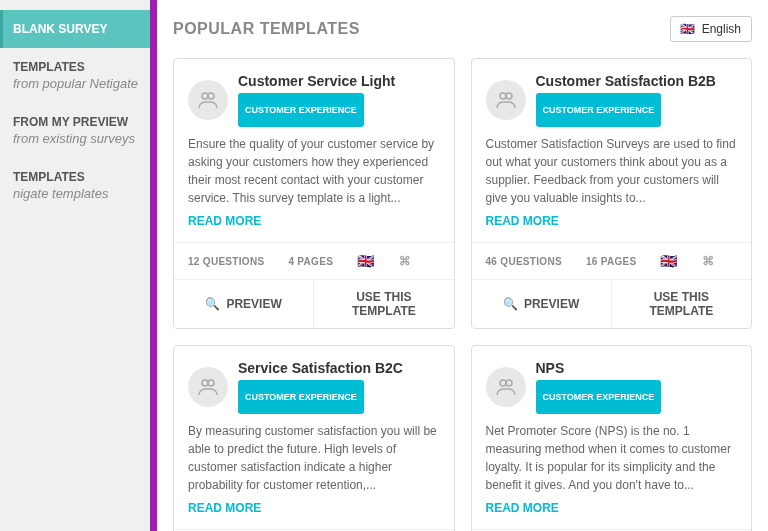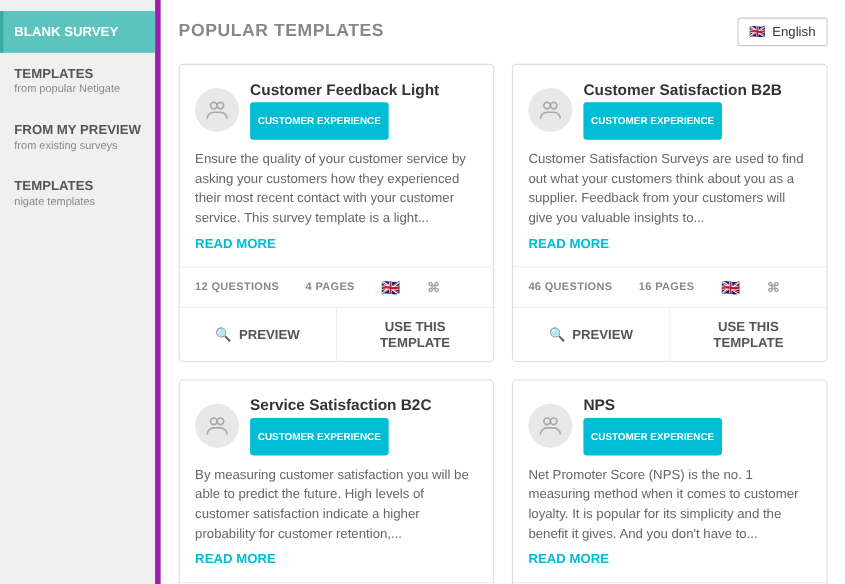--- a/index.html
+++ b/index.html
@@ -1,43 +1,44 @@
 <!DOCTYPE html>
 <html><head>
   <meta charset="utf-8">
   <style>
     * { box-sizing: border-box; margin: 0; padding: 0; }
     body { font-family: Arial, sans-serif; background: #f5f5f5; display: flex; height: 531px; overflow: hidden; font-size: 13px; }
 
     
     .sidebar {
-      width: 146px;
+      width: 157px;
       background: #f0f0f0;
       padding: 10px 0;
       flex-shrink: 0;
-      border-right: 5px solid #a21caf;
+      border-right: 7px solid #a21caf;
     }
     .sidebar-item {
       padding: 12px 10px;
       cursor: pointer;
       font-size: 12px;
       font-weight: bold;
       color: #555;
       border-left: 3px solid transparent;
     }
     .sidebar-item.active {
       background: #5bc4bf;
       color: white;
       border-left: 3px solid #3aa8a3;
     }
     .sidebar-item .sub-label {
       font-weight: normal;
-      font-size: 10px;
+      font-size: 13px;
       color: #888;
       margin-top: 2px;
+      font-style: italic;
     }
 
     
     .main {
       flex: 1;
       padding: 16px;
       overflow-y: auto;
       background: white;
     }
 
@@ -227,21 +228,21 @@
       <div class="card-body">
         <div class="card-header">
           <div class="card-icon">
             <svg width="24" height="24" viewBox="0 0 24 24" fill="none" xmlns="http://www.w3.org/2000/svg">
               <circle cx="9" cy="8" r="3" stroke="#aaa" stroke-width="1.5"></circle>
               <circle cx="15" cy="8" r="3" stroke="#aaa" stroke-width="1.5"></circle>
               <path d="M3 20c0-3.314 2.686-6 6-6h6c3.314 0 6 2.686 6 6" stroke="#aaa" stroke-width="1.5"></path>
             </svg>
           </div>
           <div class="card-title-block">
-            <div class="card-title">Customer Feedback Light</div>
+            <div class="card-title">Customer Service Light</div>
             <span class="badge">Customer Experience</span>
           </div>
         </div>
         <p class="card-desc">Ensure the quality of your customer service by asking your customers how they experienced their most recent contact with your customer service. This survey template is a light...</p>
         <a class="read-more">READ MORE</a>
       </div>
       <div class="card-meta">
         <span>12 QUESTIONS</span>
         <span>4 PAGES</span>
         <span class="meta-flag">🇬🇧</span>

